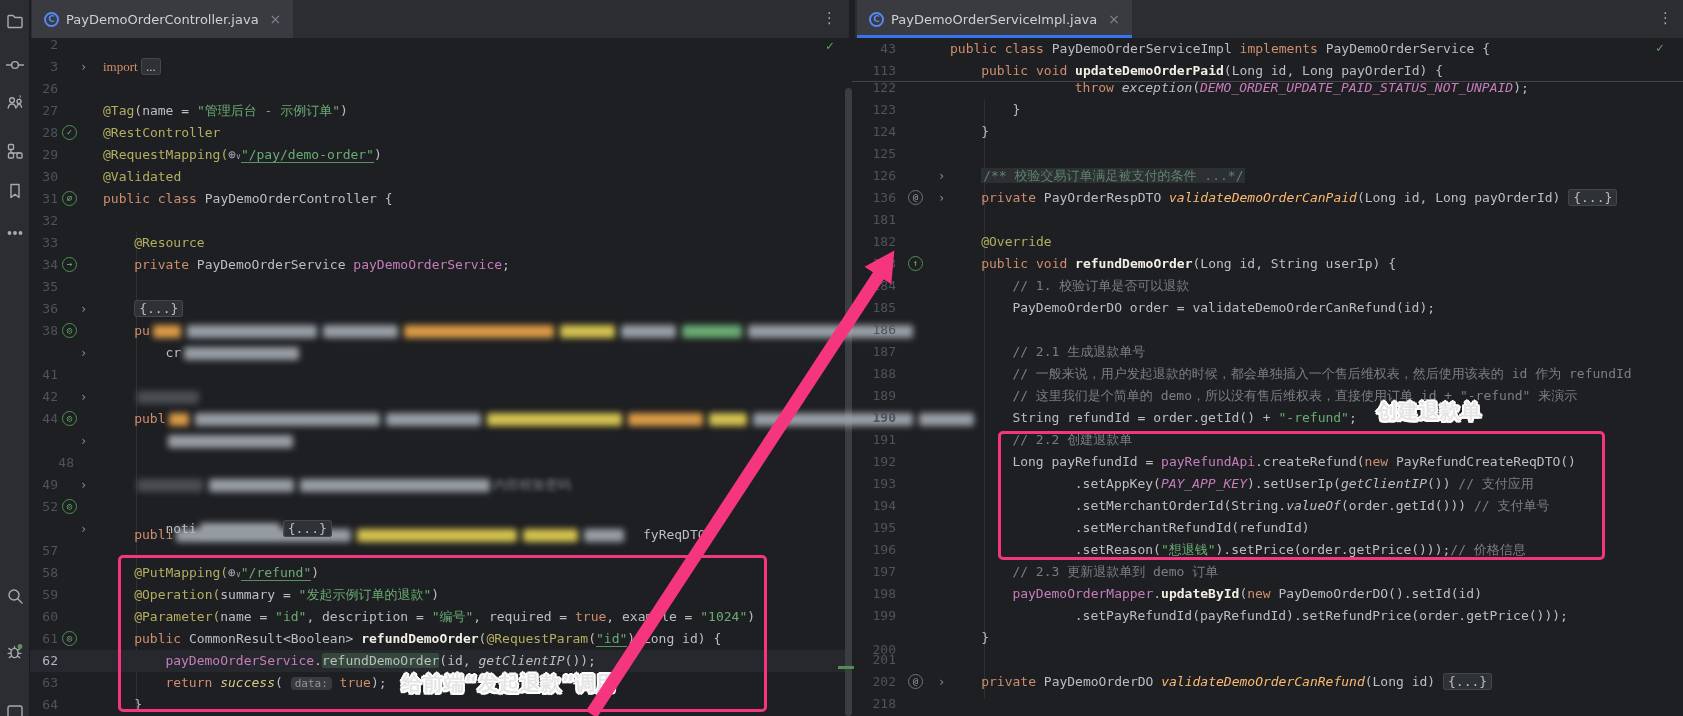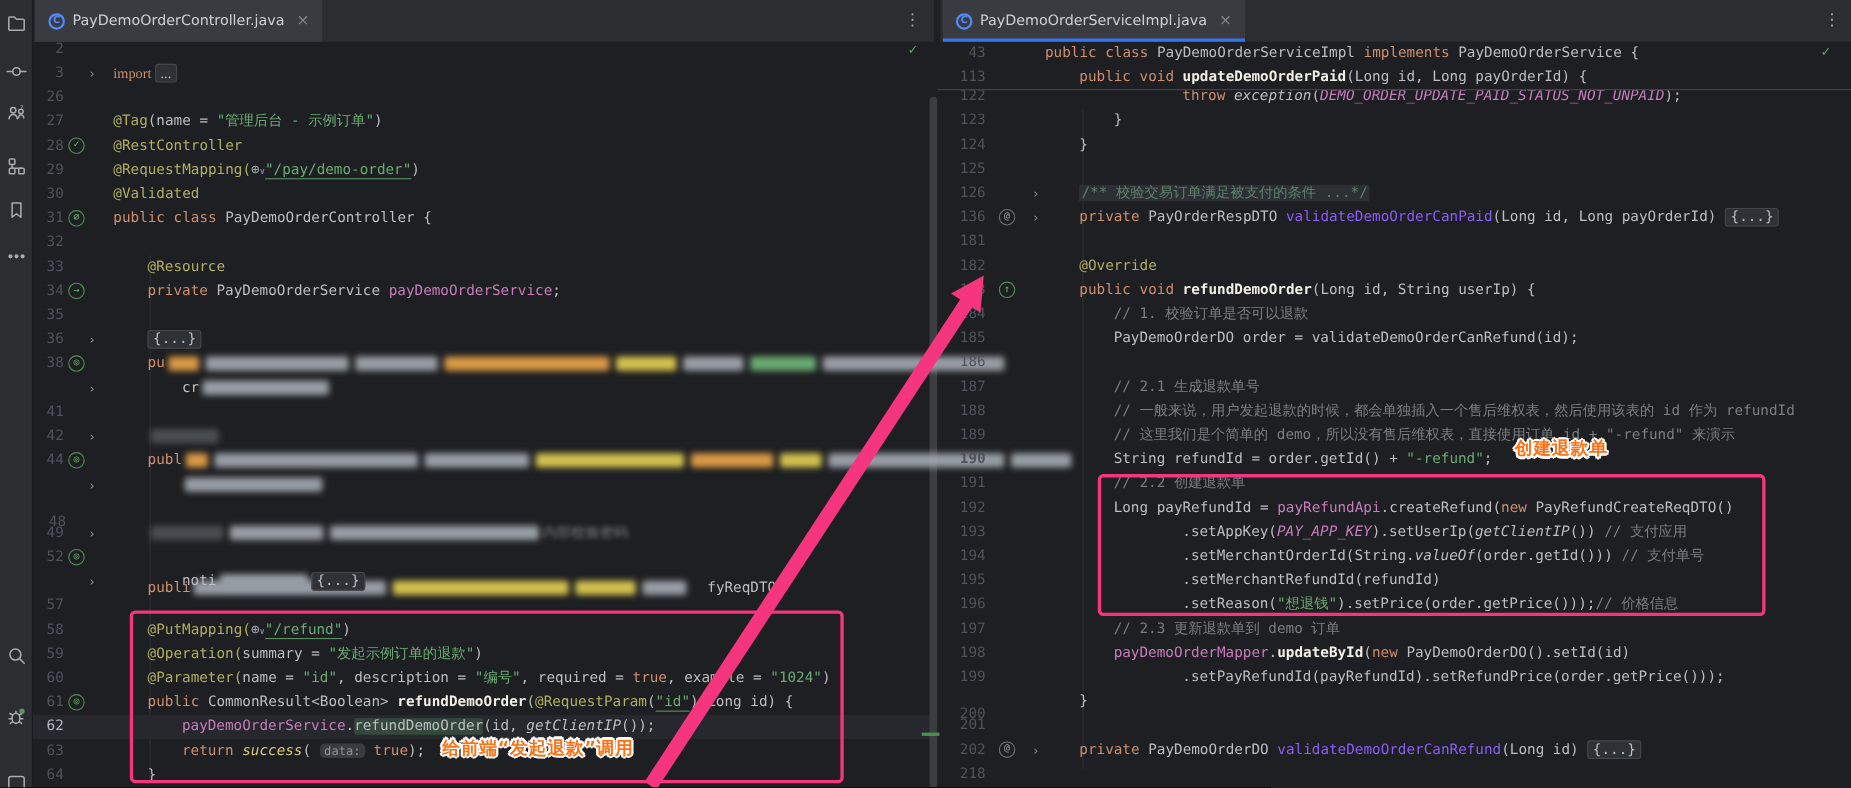--- a/index.html
+++ b/index.html
@@ -37,40 +37,40 @@
   .code { position:absolute; z-index:3; }
   
   .kw  { color:#cf8e6d; }
   .ann { color:#b3ae60; }
   .str { color:#6aab73; }
   .link{ color:#6aab73; border-bottom:1px solid #58925f; }
   .cmt { color:#7a7e85; }
   .docf{ color:#5f826b; background:#2c2f33; padding:0 2px; }
   .fld { color:#c77dbb; }
   .cst { color:#c77dbb; font-style:italic; }
-  .mth { color:#8b5cf6; }
+  .mth { color:#fdba74;font-style:italic; }
   .dec { color:#f2efe4; font-weight:bold; }
   .pln { color:#bcbec4; }
   .ita { color:#bcbec4; font-style:italic; }
   .itay{ color:#d8c788; font-style:italic; }
   .hl  { color:#bcbec4; background:rgba(85,140,90,0.33); border-radius:2px; }
   .chip{ background:#2e3135; border:1px solid #43464b; border-radius:3px; padding:0 4px; color:#bcbec4; }
   .hint{ background:#393b40; border-radius:4px; padding:0 4px; color:#8f939a; font-size:11px; }
   .globe { color:#9da0a8; }
   .globe .gv { font-size:8px; color:#9da0a8; }
   .blur { display:inline-block; height:13px; border-radius:2px; filter:blur(3px); vertical-align:middle; margin:0 3px; }
   .blur.g { background:#989ea5; } .blur.y { background:#d3c14f; }
   .blur.o { background:#d99a45; } .blur.d { background:#4a4d52; }
   .blur.gr{ background:#6aab73; }
   .cmtb { color:#7a7e85; filter:blur(2px); }
   
   .sticky { position:absolute; left:852px; top:38px; width:831px; height:44px; background:#1e1f22; border-bottom:1px solid #43454a; z-index:10; }
   
   .pink-box { position:absolute; border:3px solid #f5367e; border-radius:5px; z-index:40; }
-  .pink-label { position:absolute; z-index:41; color:#f97316; font-weight:bold; font-size:16px; letter-spacing:1px;
+  .pink-label { position:absolute; z-index:41; color:#e5e5e5; font-weight:bold; font-size:20px; letter-spacing:1px;
     text-shadow:-1.5px -1.5px 0 #fff, 1.5px -1.5px 0 #fff, -1.5px 1.5px 0 #fff, 1.5px 1.5px 0 #fff, 0 2px 0 #fff, 0 -2px 0 #fff, 2px 0 0 #fff, -2px 0 0 #fff; }
   .arrow { position:absolute; z-index:42; transform-origin:0 50%; }
   .arrow-line { position:absolute; left:0; top:-6px; width:528px; height:13px; background:#f5367e; }
   .arrow-head { position:absolute; left:524px; top:-16px; width:0; height:0; border-left:30px solid #f5367e; border-top:16px solid transparent; border-bottom:16px solid transparent; }
 </style>
 </head>
 <body>
 
 <div class="window">
 
@@ -190,21 +190,21 @@
       <div class="lnum code-row" style="left: 14px; top: 364px; width: 44px;">41</div>
       <div class="lnum code-row" style="left: 14px; top: 386px; width: 44px;">42</div>
       <div class="fold code-row" style="left: 80px; top: 386px;">›</div>
       <div class="code code-row" style="left: 134.2px; top: 386px;"><span class="blur d" style="width: 62px;"></span></div>
       <div class="lnum code-row" style="left: 14px; top: 408px; width: 44px;">44</div>
       <div class="gut-ico" style="left: 62px; top: 411px; position: absolute;">◎</div>
       <div class="code code-row" style="left: 134.2px; top: 408px;"><span class="kw">publ</span><span class="blur o" style="width: 20px;"></span><span class="blur g" style="width: 185px;"></span><span class="blur g" style="width: 95px;"></span><span class="blur y" style="width: 135px;"></span><span class="blur o" style="width: 75px;"></span><span class="blur y" style="width: 38px;"></span><span class="blur g" style="width: 160px;"></span><span class="blur g" style="width: 55px;"></span></div>
       <div class="lnum code-row" style="left: 14px; top: 430px; width: 44px;"></div>
       <div class="fold code-row" style="left: 80px; top: 430px;">›</div>
       <div class="code code-row" style="left: 165.4px; top: 430px;"><span class="blur g" style="width: 125px;"></span></div>
-      <div class="lnum code-row" style="left: 16px; top: 452px; width: 44px; margin-top: 12px;">48</div>
+      <div class="lnum code-row" style="left: 30px; top: 452px; width: 44px;">48</div>
       <div class="lnum code-row" style="left: 14px; top: 474px; width: 44px;">49</div>
       <div class="fold code-row" style="left: 80px; top: 474px;">›</div>
       <div class="code code-row" style="left: 134.2px; top: 474px;"><span class="blur d" style="width: 66px;"></span><span class="blur g" style="width: 85px;"></span><span class="blur g" style="width: 190px;"></span><span class="cmtb">内部校验密码</span></div>
       <div class="lnum code-row" style="left: 14px; top: 496px; width: 44px;">52</div>
       <div class="gut-ico" style="left: 62px; top: 499px; position: absolute;">◎</div>
       <div class="code code-row" style="left: 134.2px; top: 496px; margin-top: 28px;"><span class="kw">publi</span><span class="blur g" style="width: 175px;"></span><span class="blur y" style="width: 160px;"></span><span class="blur y" style="width: 55px;"></span><span class="blur g" style="width: 40px;"></span><span class="pln">  fyReqDTO</span></div>
       <div class="lnum code-row" style="left: 14px; top: 518px; width: 44px;"></div>
       <div class="fold code-row" style="left: 80px; top: 518px;">›</div>
       <div class="code code-row" style="left: 165.4px; top: 518px;"><span class="pln">noti</span><span class="blur g" style="width: 80px;"></span><span class="chip">{...}</span></div>
       <div class="lnum code-row" style="left: 14px; top: 540px; width: 44px;">57</div>

